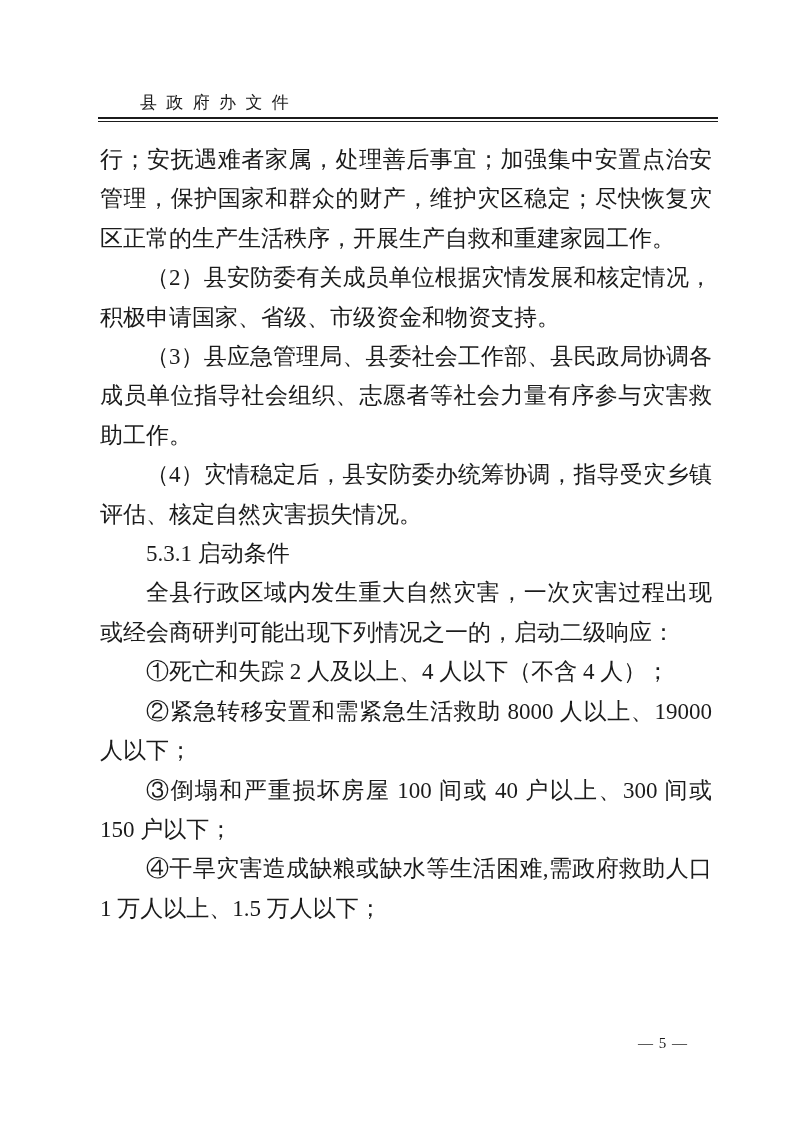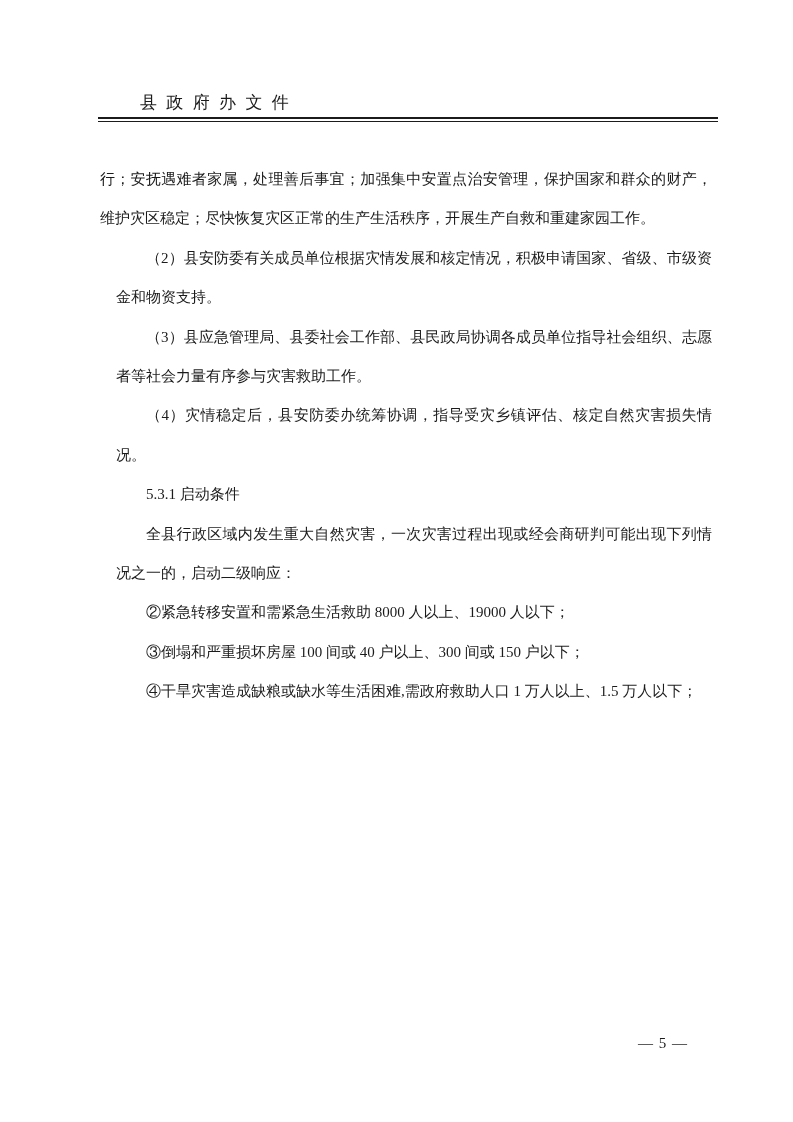--- a/index.html
+++ b/index.html
@@ -39,36 +39,35 @@
     left: 98px;
     width: 620px;
     height: 2px;               
     border-top: 2.5px solid #1b1b1b;
     border-bottom: 1px solid #1b1b1b;
   }
 
   
   .doc-body {
     position: absolute;
-    top: 160px;
+    top: 140px;
     left: 100px;
     width: 612px;
-    font-size: 15px;
+    font-size: 23px;
     line-height: 39.4px;
     text-align: justify;
   }
   .doc-body p {
     margin: 0;
     padding: 0;
   }
   .para.body,
   .para.heading,
   .para.subheading {
     text-indent: 2em;
-    margin-left: 16px;
   }
   .para.continuation {
     text-indent: 0;
   }
   .para.heading {
     font-family: "Liberation Sans", "DejaVu Sans", sans-serif;
     font-weight: bold;
     letter-spacing: 0.5px;
   }
 
@@ -91,18 +90,19 @@
 
 <div class="header-rule"></div>
 
 <div class="doc-body">
     <p class="para continuation">行；安抚遇难者家属，处理善后事宜；加强集中安置点治安管理，保护国家和群众的财产，维护灾区稳定；尽快恢复灾区正常的生产生活秩序，开展生产自救和重建家园工作。</p>
     <p class="para body">（2）县安防委有关成员单位根据灾情发展和核定情况，积极申请国家、省级、市级资金和物资支持。</p>
     <p class="para body">（3）县应急管理局、县委社会工作部、县民政局协调各成员单位指导社会组织、志愿者等社会力量有序参与灾害救助工作。</p>
     <p class="para body">（4）灾情稳定后，县安防委办统筹协调，指导受灾乡镇评估、核定自然灾害损失情况。</p>
     <p class="para subheading">5.3.1 启动条件</p>
     <p class="para body">全县行政区域内发生重大自然灾害，一次灾害过程出现或经会商研判可能出现下列情况之一的，启动二级响应：</p>
+    <p class="para body">①死亡和失踪 2 人及以上、4 人以下（不含 4 人）；</p>
     <p class="para body">②紧急转移安置和需紧急生活救助 8000 人以上、19000 人以下；</p>
     <p class="para body">③倒塌和严重损坏房屋 100 间或 40 户以上、300 间或 150 户以下；</p>
     <p class="para body">④干旱灾害造成缺粮或缺水等生活困难,需政府救助人口 1 万人以上、1.5 万人以下；</p>
   </div>
 
 <div class="page-footer">— 5 —</div>
 
 </body></html>

